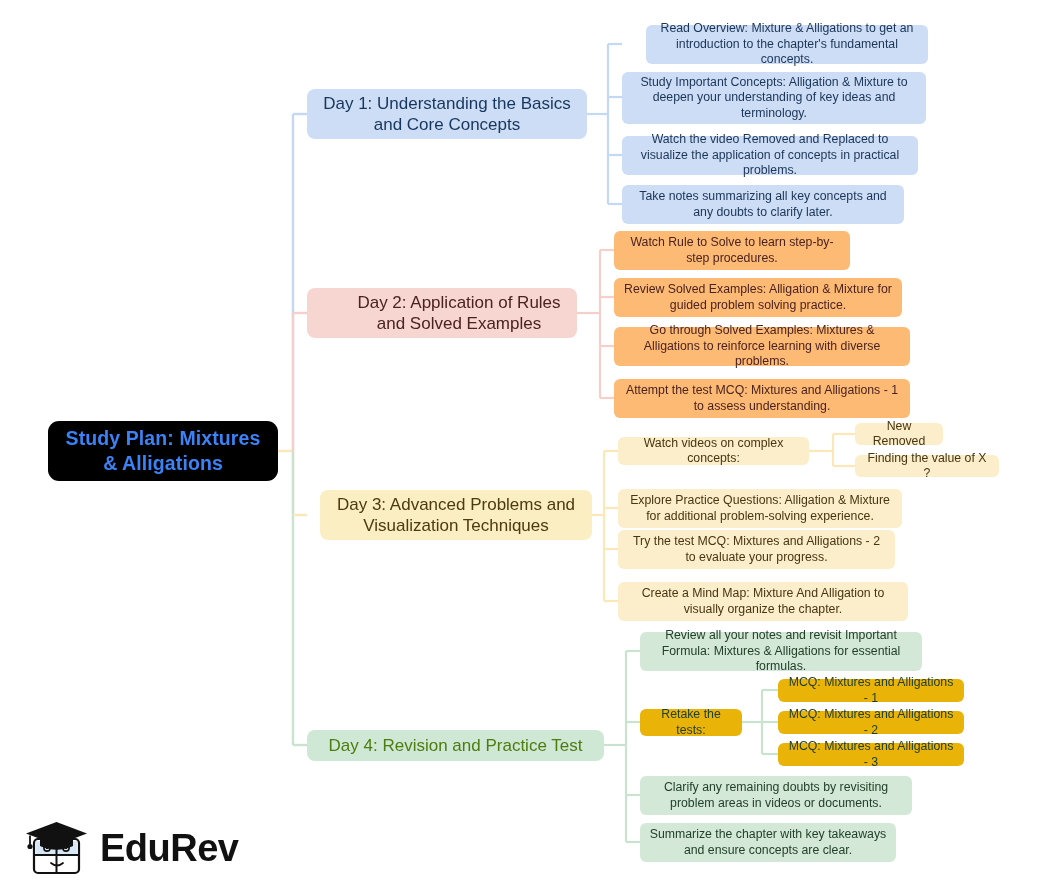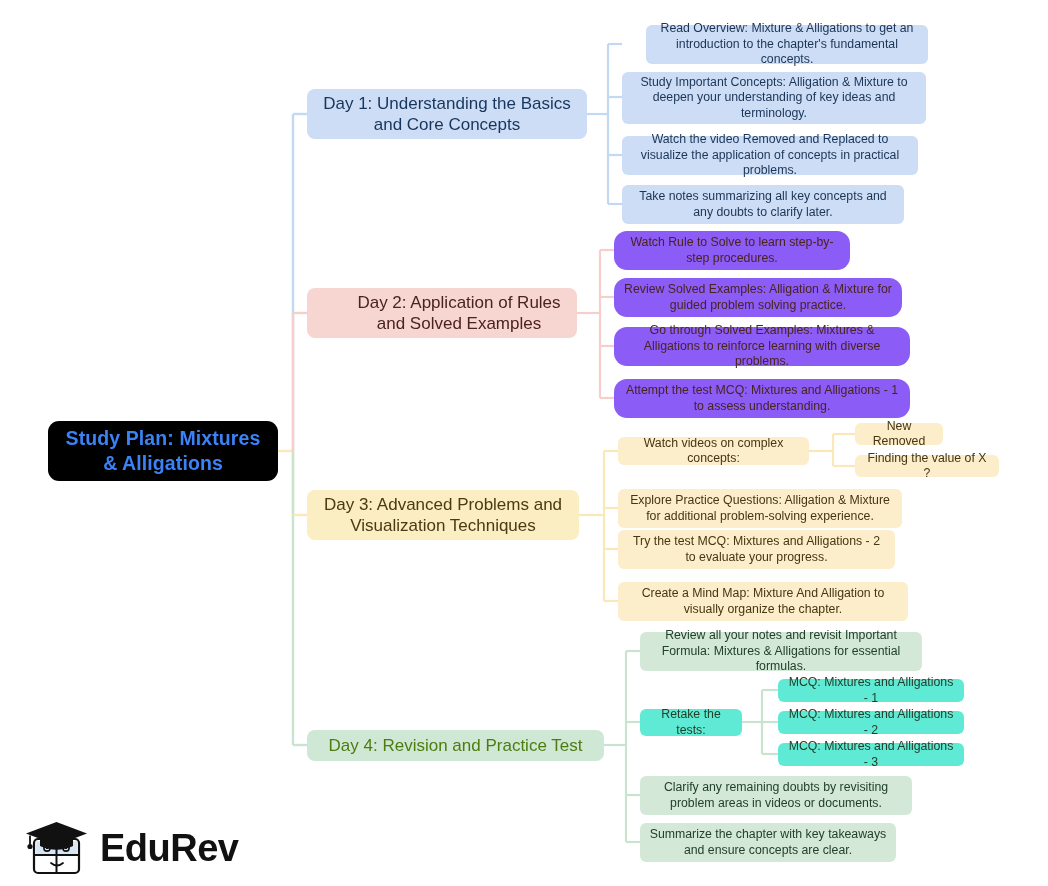--- a/index.html
+++ b/index.html
@@ -36,28 +36,28 @@
   
   .day{font-size:17px;border-radius:8px;}
   .day-1{background:#ccddf5;color:#17365d;}
   .day-2{background:#f7d5d1;color:#4a2320;}
   .day-3{background:#fbeec3;color:#4b3a12;}
   .day-4{background:#cfe7d5;color:#4d7c0f;}
 
   
   .leaf{font-size:12.3px;border-radius:6px;}
   .leaf-1{background:#ccddf5;color:#1b3557;}
-  .leaf-2{background:#8b5cf6;color:#4a2320;border-radius:13px;}
+  .leaf-2{background:#fdba74;color:#4a2320;}
   .leaf-3{background:#fceecb;color:#473611;}
   .leaf-4{background:#d4e8d8;color:#21402a;}
 
   
   .sub{font-size:12.3px;border-radius:6px;padding:4px 10px;}
   .sub-3{background:#fceecb;color:#473611;}
-  .sub-4{background:#5eead4;color:#21402a;}
+  .sub-4{background:#eab308;color:#21402a;}
 
   
   #logo{position:absolute;left:26px;top:818px;width:210px;height:62px;}
   #logo .mark{position:absolute;left:0;top:0;width:66px;height:62px;}
   #logo .wordmark{
     position:absolute;left:74px;top:9px;
     font-size:38px;font-weight:bold;color:#111;
     font-family:"Liberation Sans","DejaVu Sans",sans-serif;
     letter-spacing:-0.5px;
   }
@@ -157,21 +157,21 @@
   <div class="node leaf leaf-2" style="left:614px;top:278px;width:288px;height:39px;">
     <span>Review Solved Examples: Alligation &amp; Mixture for guided problem solving practice.</span>
   </div>
   <div class="node leaf leaf-2" style="left:614px;top:327px;width:296px;height:39px;">
     <span>Go through Solved Examples: Mixtures &amp; Alligations to reinforce learning with diverse problems.</span>
   </div>
   <div class="node leaf leaf-2" style="left:614px;top:379px;width:296px;height:39px;">
     <span>Attempt the test MCQ: Mixtures and Alligations - 1 to assess understanding.</span>
   </div>
 
-  <div class="node day day-3" style="left:307px;top:490px;width:272px;height:50px;">
+  <div class="node day day-3" style="left:320px;top:490px;width:272px;height:50px;">
     <span>Day 3: Advanced Problems and Visualization Techniques</span>
   </div>
 
   <div class="node sub sub-3" style="left:618px;top:437px;width:191px;height:28px;">
     <span>Watch videos on complex concepts:</span>
   </div>
   <div class="node sub sub-3" style="left:855px;top:423px;width:88px;height:22px;">
     <span>New Removed</span>
   </div>
   <div class="node sub sub-3" style="left:855px;top:455px;width:144px;height:22px;">

